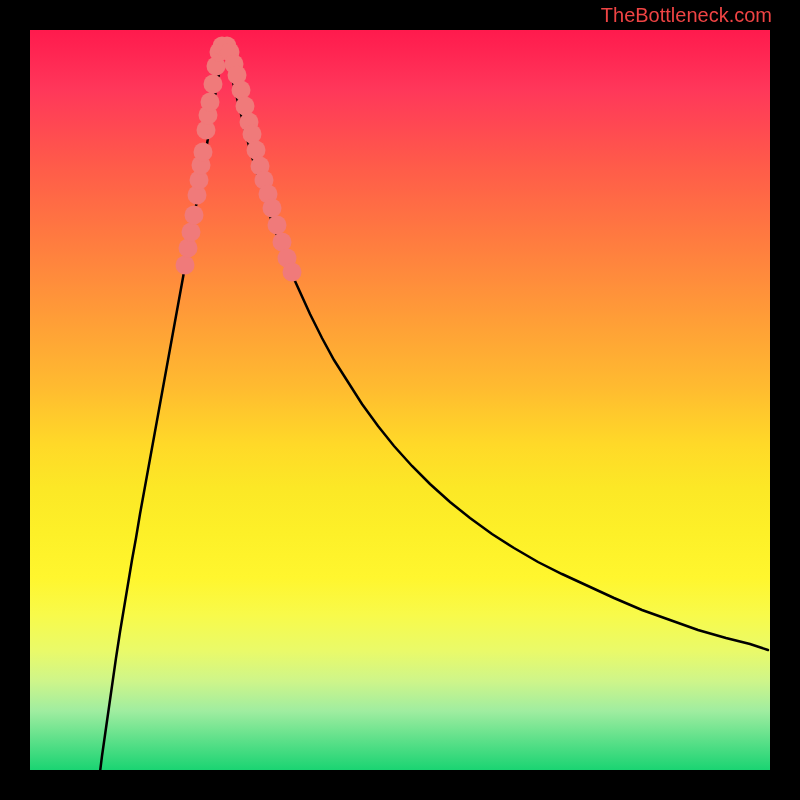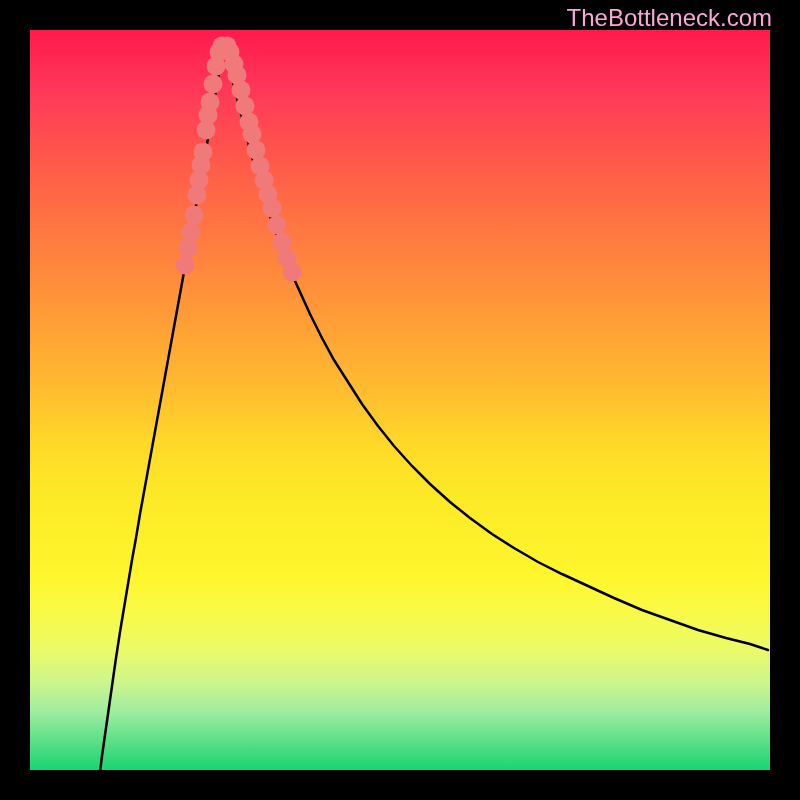--- a/index.html
+++ b/index.html
@@ -33,23 +33,23 @@
     #a0eda0 92%,
     #5ce089 96%,
     #1ad472 100%);
 }
 svg.curve { position: absolute; left: 0; top: 0; }
 .watermark {
   position: absolute;
   top: 4px;
   right: 28px;
   font-family: Arial, Helvetica, sans-serif;
-  font-size: 24px;
+  font-size: 20px;
   font-weight: 400;
-  color: #f9a8d4;
+  color: #ef4444;
   letter-spacing: 0px;
 }
 </style>
 </head>
 <body>
 
 <div class="plot-area">
   <svg class="curve" width="740" height="740" viewBox="0 0 740 740">
     <g>
         <path d="M70 742 L72 726 L74 712 L76 698 L78 684 L80 670 L82 656 L84 642 L86 628 L90 602 L94 578 L98 554 L102 530 L106 508 L110 484 L114 462 L118 440 L122 418 L126 396 L130 374 L134 352 L138 330 L142 308 L146 286 L150 264 L154 242 L158 220 L162 198 L166 176 L170 154 L174 132 L178 108 L182 84 L186 60 L190 38 L192 26 L194 16" fill="none" stroke="#000000" stroke-width="2.5" stroke-linecap="round"></path>

